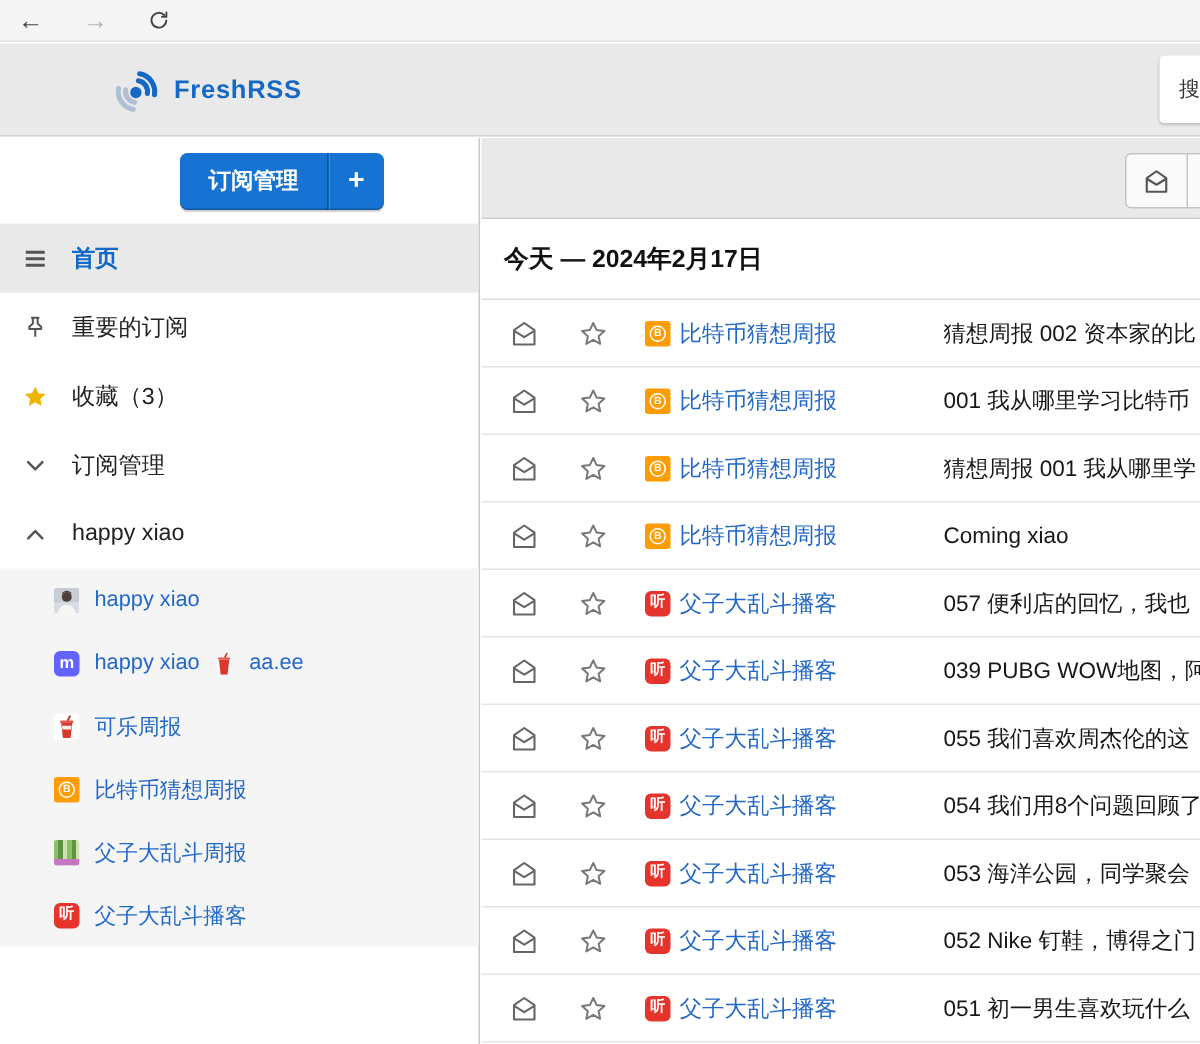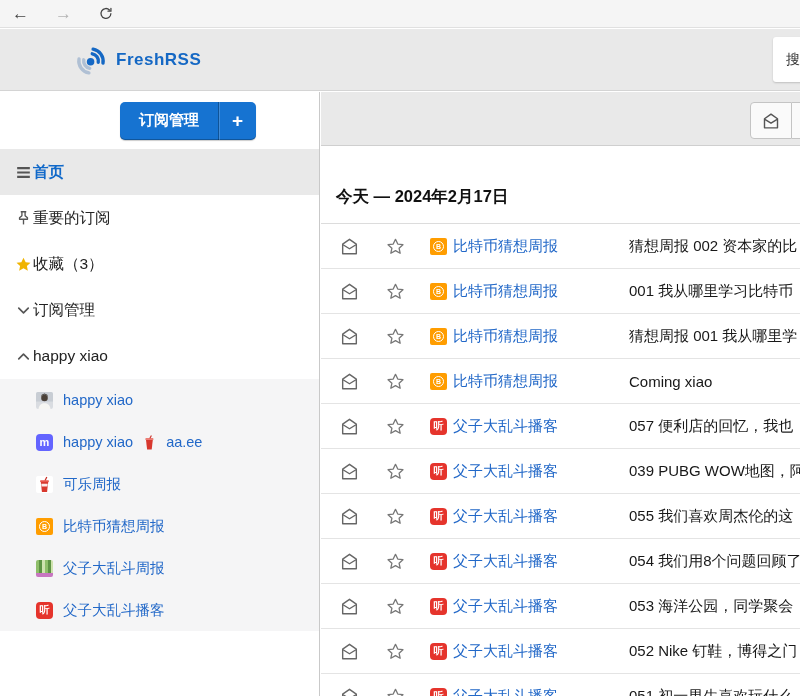--- a/index.html
+++ b/index.html
@@ -22,21 +22,21 @@
   .app-title{font-size:17px;font-weight:bold;color:#1568c4;margin-left:4px;letter-spacing:.5px;}
   .search-box{position:absolute;left:773px;top:8px;width:70px;height:45px;background:#fff;border-radius:3px;box-shadow:0 1px 2px rgba(0,0,0,.18);font-size:14px;color:#333;display:flex;align-items:center;padding-left:13px;overflow:hidden;white-space:nowrap;}
 
   
   .sidebar{position:absolute;top:92px;left:0;width:320px;bottom:0;background:#fff;border-right:1px solid #c9c9c9;}
   .subscribe-row{height:57px;display:flex;align-items:center;padding-left:120px;}
   .split-btn{display:inline-flex;height:38px;border-radius:5px;overflow:hidden;background:var(--accent-blue);color:#fff;box-shadow:inset 0 -1px 0 rgba(0,0,0,.25),0 1px 1px rgba(0,0,0,.2);cursor:pointer;}
   .split-btn .manage{display:flex;align-items:center;padding:0 19px;font-size:15px;font-weight:bold;}
   .split-btn .plus{display:flex;align-items:center;justify-content:center;width:38px;font-size:19px;font-weight:bold;border-left:1px solid rgba(0,0,0,.28);box-shadow:inset 1px 0 0 rgba(255,255,255,.18);}
 
-  .nav-item{height:46px;display:flex;align-items:center;padding-left:14px;font-size:15.5px;color:#222;cursor:pointer;}
+  .nav-item{height:46px;display:flex;align-items:center;gap:15px;padding-left:14px;font-size:15.5px;color:#222;cursor:pointer;}
   .nav-item .nicon{width:19px;height:19px;color:#555;display:flex;align-items:center;justify-content:center;flex:none;}
   .nav-item .nicon svg{width:19px;height:19px;display:block;}
   .nav-item.active{background:#e9e9e9;color:#1169c9;font-weight:bold;}
   .nav-item.i-star-filled-icon-row .nicon, .nicon.i-star-filled-icon{color:var(--star-gold);}
 
   .feed-list{background:#f5f5f6;}
   .feed-item{height:42px;display:flex;align-items:center;gap:10px;padding-left:36px;font-size:14.5px;color:var(--link-blue);cursor:pointer;white-space:nowrap;overflow:hidden;}
   .inline-ico{width:13px;height:15px;display:inline-flex;flex:none;}
   .inline-ico svg{width:13px;height:15px;}
 
@@ -57,21 +57,21 @@
 
   
   .main{position:absolute;top:92px;left:321px;right:0;bottom:0;background:#fff;}
   .toolbar{height:54px;background:#e9e9e9;border-bottom:1px solid #cfcfcf;position:relative;}
   .btn-group{position:absolute;top:10px;right:-34px;display:flex;}
   .tbtn{width:42px;height:37px;background:#fafafa;border:1px solid #c4c4c4;display:flex;align-items:center;justify-content:center;color:#555;cursor:pointer;}
   .tbtn:first-child{border-radius:4px 0 0 4px;}
   .tbtn + .tbtn{border-left:none;}
   .tbtn svg{width:20px;height:20px;}
 
-  .date-header{height:54px;display:flex;align-items:center;padding-left:15px;font-size:16.5px;font-weight:bold;color:#111;border-bottom:1px solid #dcdcdc;margin-top:24px;}
+  .date-header{height:54px;display:flex;align-items:center;padding-left:15px;font-size:16.5px;font-weight:bold;color:#111;border-bottom:1px solid #dcdcdc;}
 
   .article-row{height:45px;display:flex;align-items:center;border-bottom:1px solid #e4e4e4;overflow:hidden;}
   .row-btn{background:none;border:none;cursor:pointer;color:#666;margin-left:17px;width:22px;height:22px;display:flex;align-items:center;justify-content:center;flex:none;}
   .row-btn.star{margin-left:24px;color:#777;}
   .row-btn svg{width:21px;height:21px;display:block;}
   .article-row .favicon{margin-left:24px;}
   .feed-name{width:176px;flex:none;margin-left:6px;font-size:15px;color:var(--link-blue);white-space:nowrap;overflow:hidden;cursor:pointer;}
   .article-title{flex:1;font-size:15px;color:#181818;white-space:nowrap;overflow:hidden;cursor:pointer;}
 </style>
 </head>

